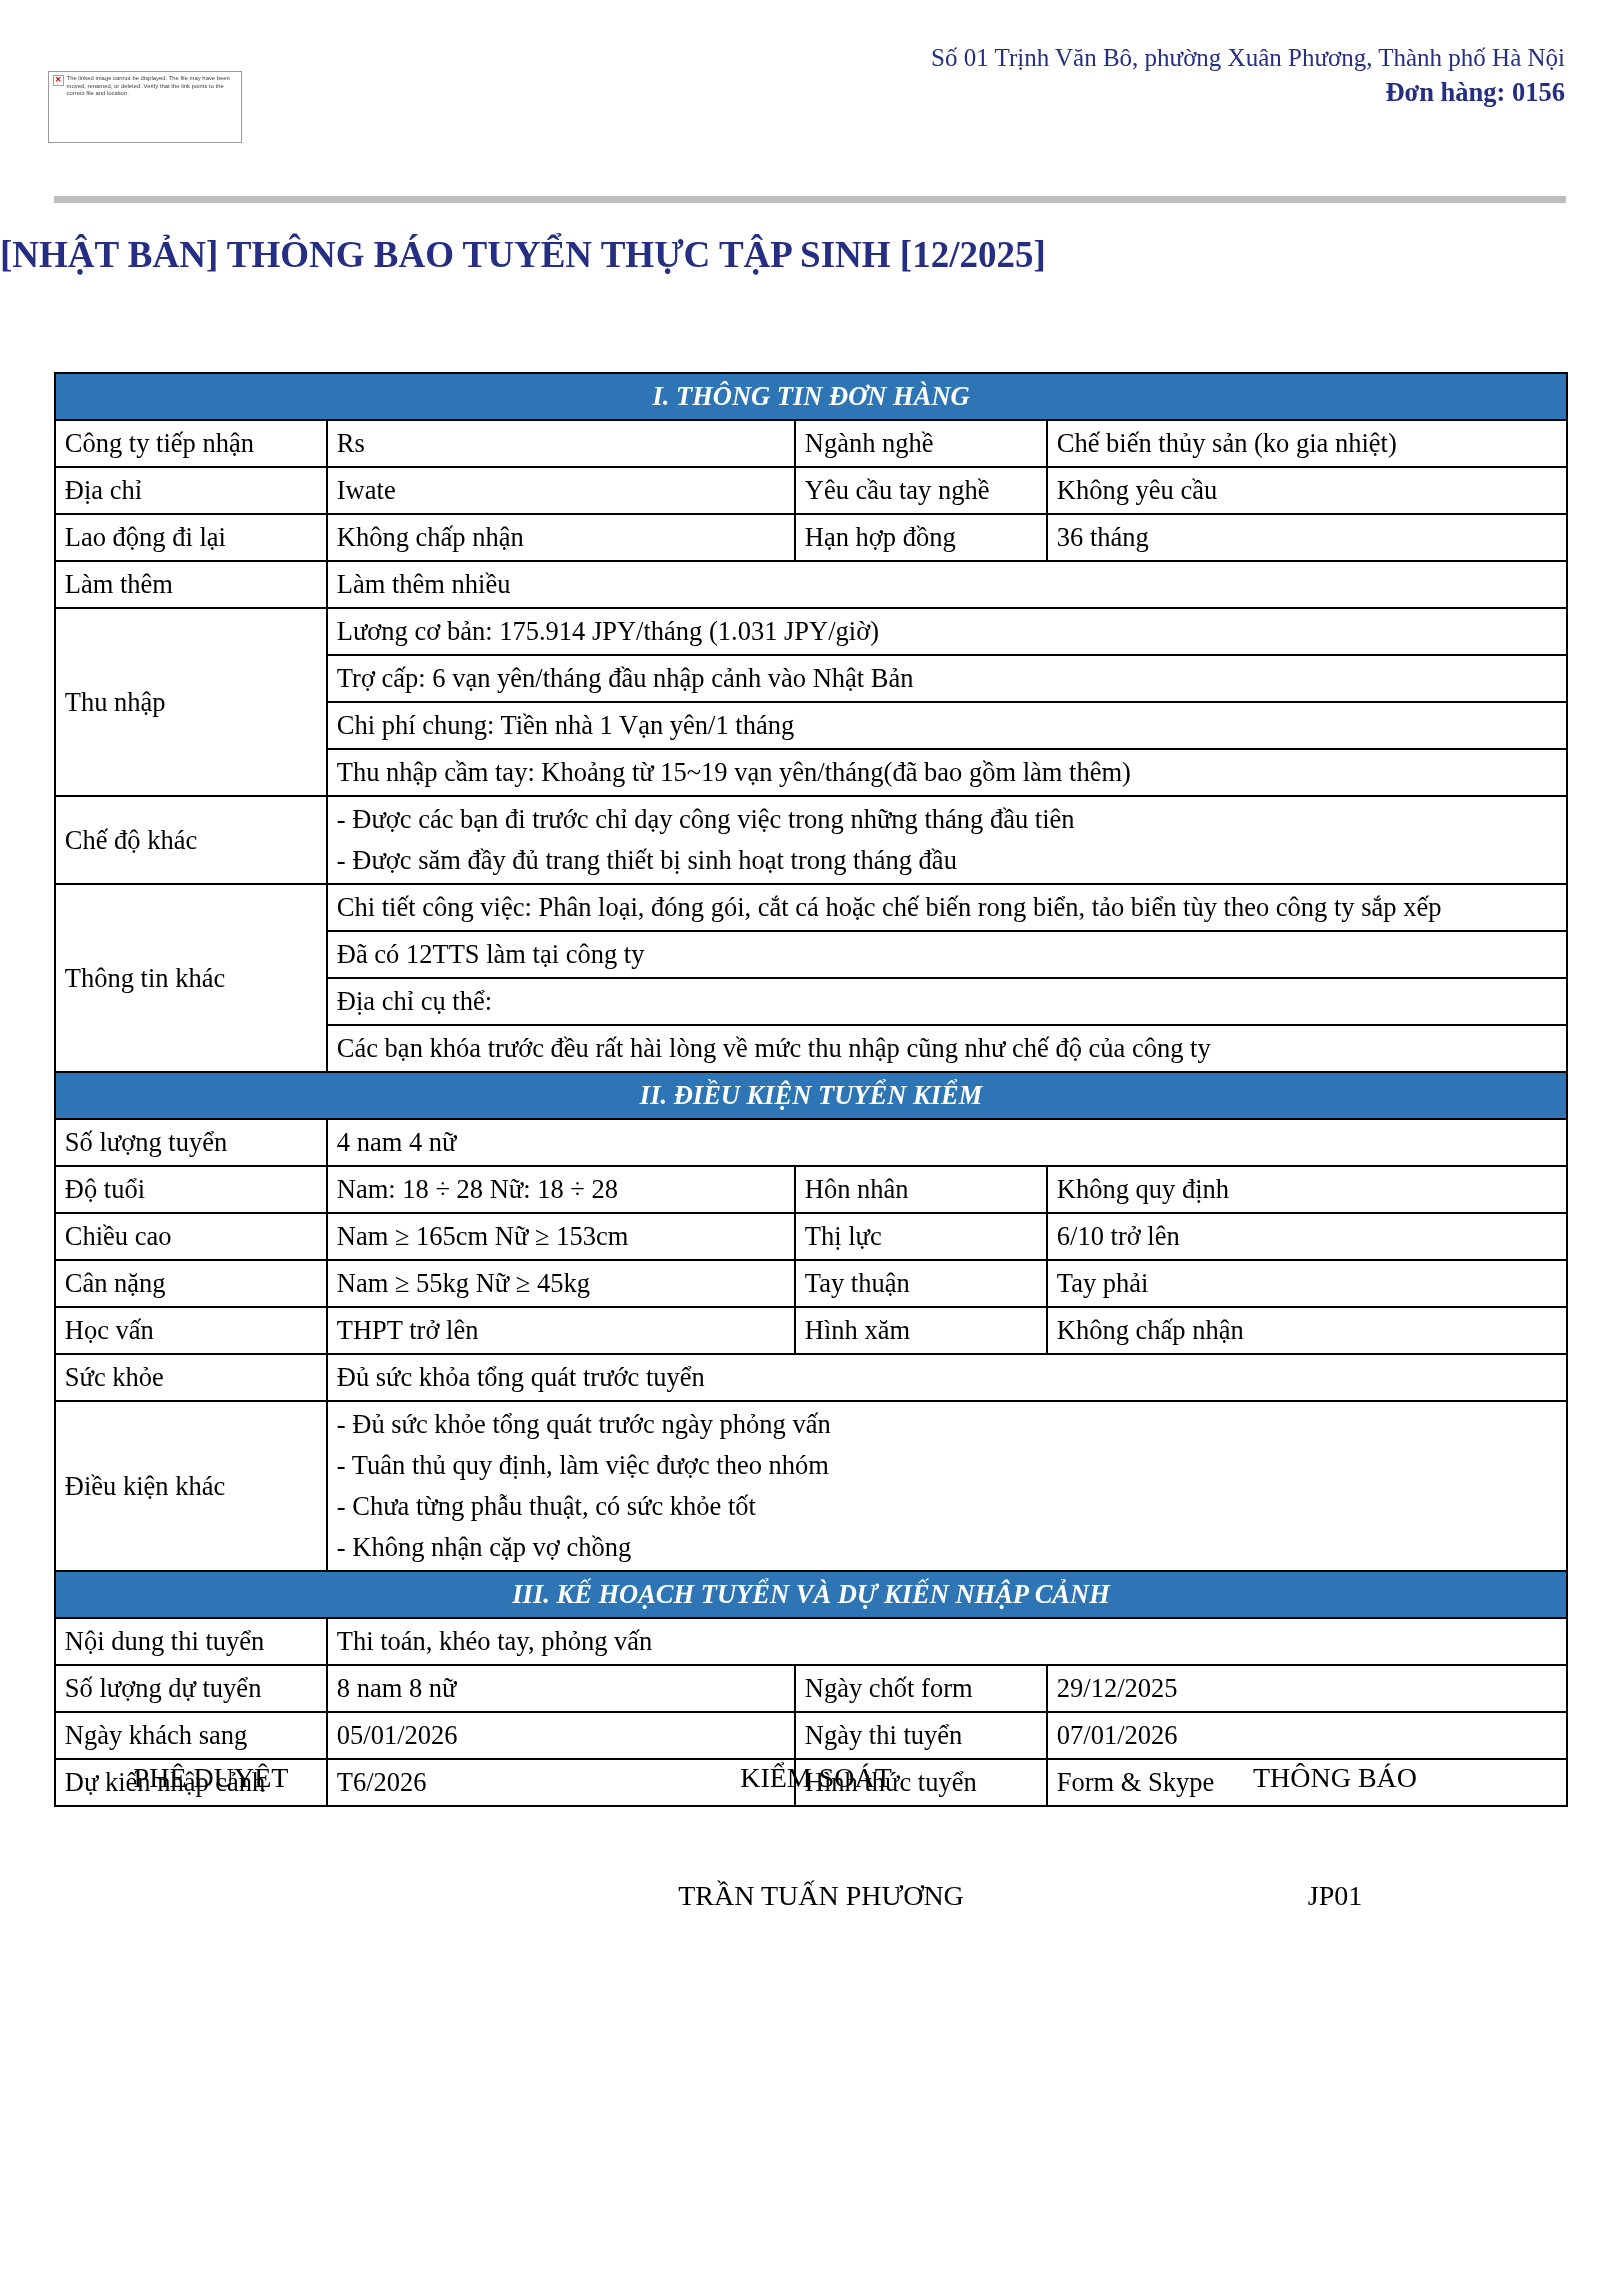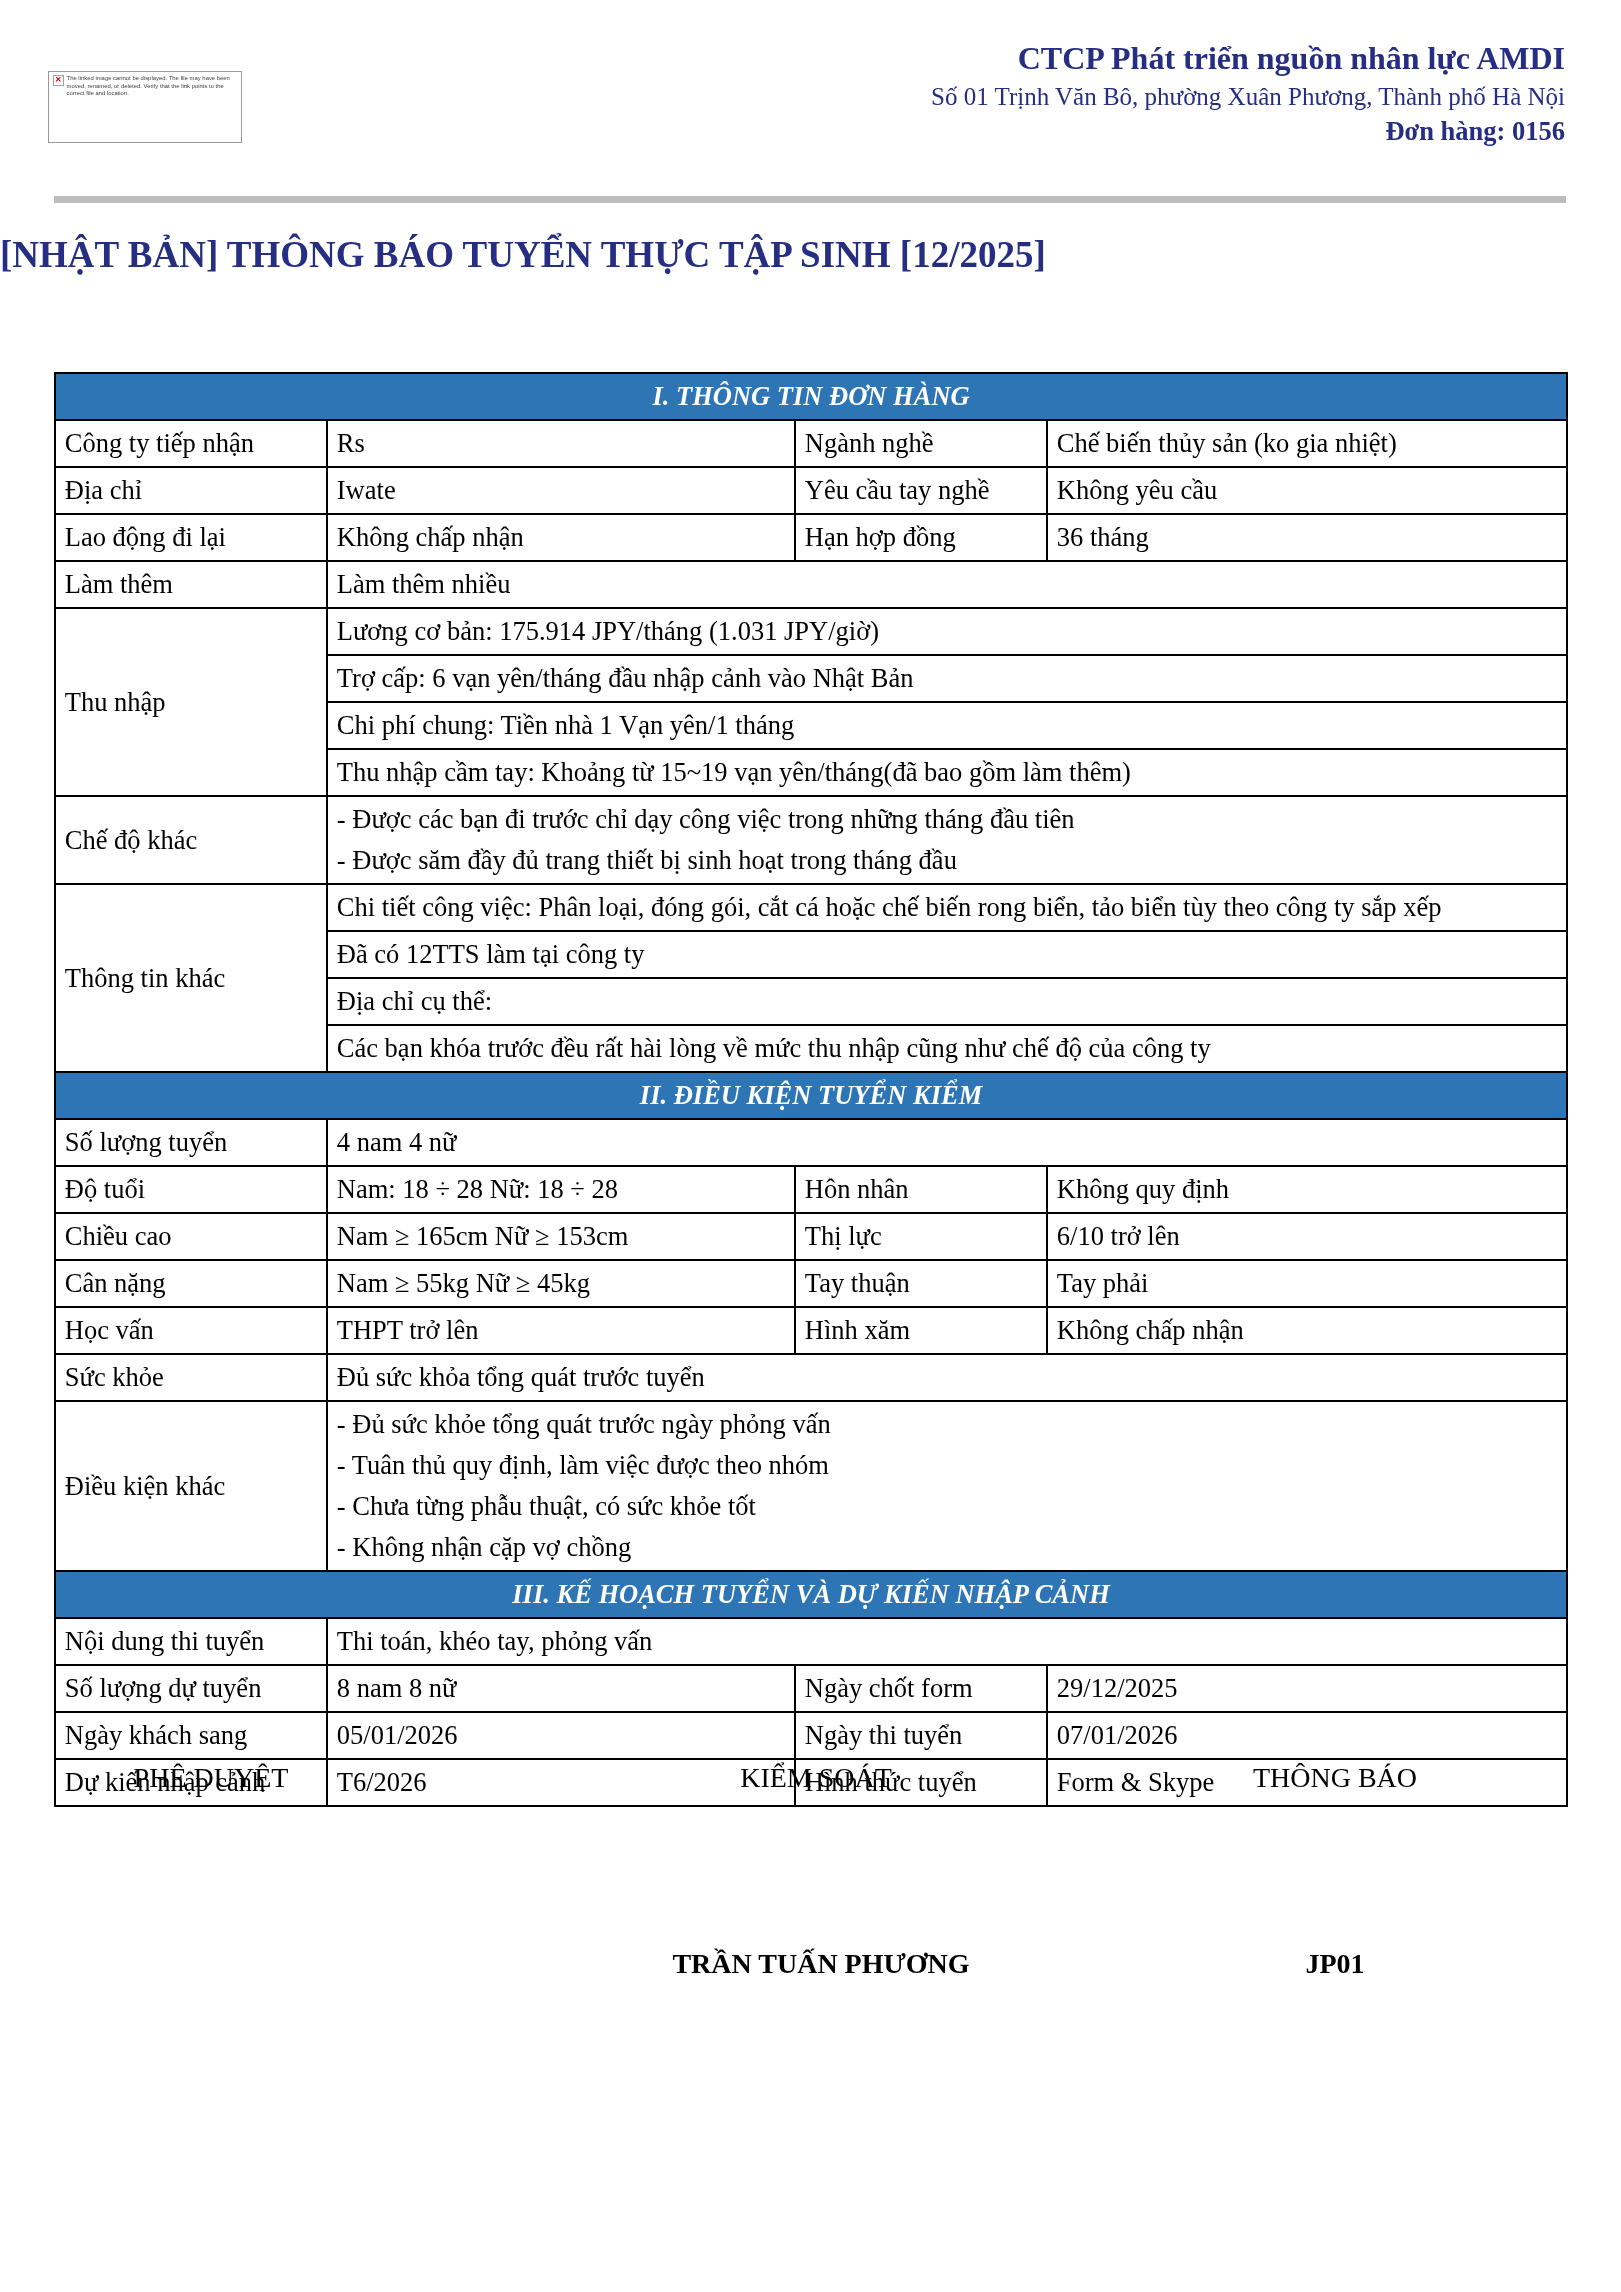--- a/index.html
+++ b/index.html
@@ -140,43 +140,42 @@
     position: absolute;
     transform: translateX(-50%);
     white-space: nowrap;
     font-size: 28px;
   }
   .sig-row span {
     top: 1762px;
     font-weight: normal;
   }
   .sig-names span {
-    top: 1948px;
-    font-weight: bold;
+    top: 1880px;
+    font-weight: normal;
   }
   .sig-approve  { left: 211px; }
   .sig-control  { left: 816px; }
   .sig-announce { left: 1335px; }
   .sig-name     { left: 821px; }
   .sig-code     { left: 1335px; }
 </style>
 </head>
 <body>
 
 <div class="page">
 
   <div class="broken-img-box">
     <span class="bi-icon">
       <span class="bi-x">✕</span>
     </span>
     <span class="bi-text">The linked image cannot be displayed. The file may have been moved, renamed, or deleted. Verify that the link points to the correct file and location.</span>
   </div>
 
   <div class="header-block">
-    <div class="header-company">CTCP Phát triển nguồn nhân lực AMDI</div>
     <div class="header-address">Số 01 Trịnh Văn Bô, phường Xuân Phương, Thành phố Hà Nội</div>
     <div class="header-order">Đơn hàng: 0156</div>
   </div>
 
   <div class="rule"></div>
 
   <h1 class="title">[NHẬT BẢN] THÔNG BÁO TUYỂN THỰC TẬP SINH [12/2025]</h1>
 
   <table class="order-table">
     <colgroup>

